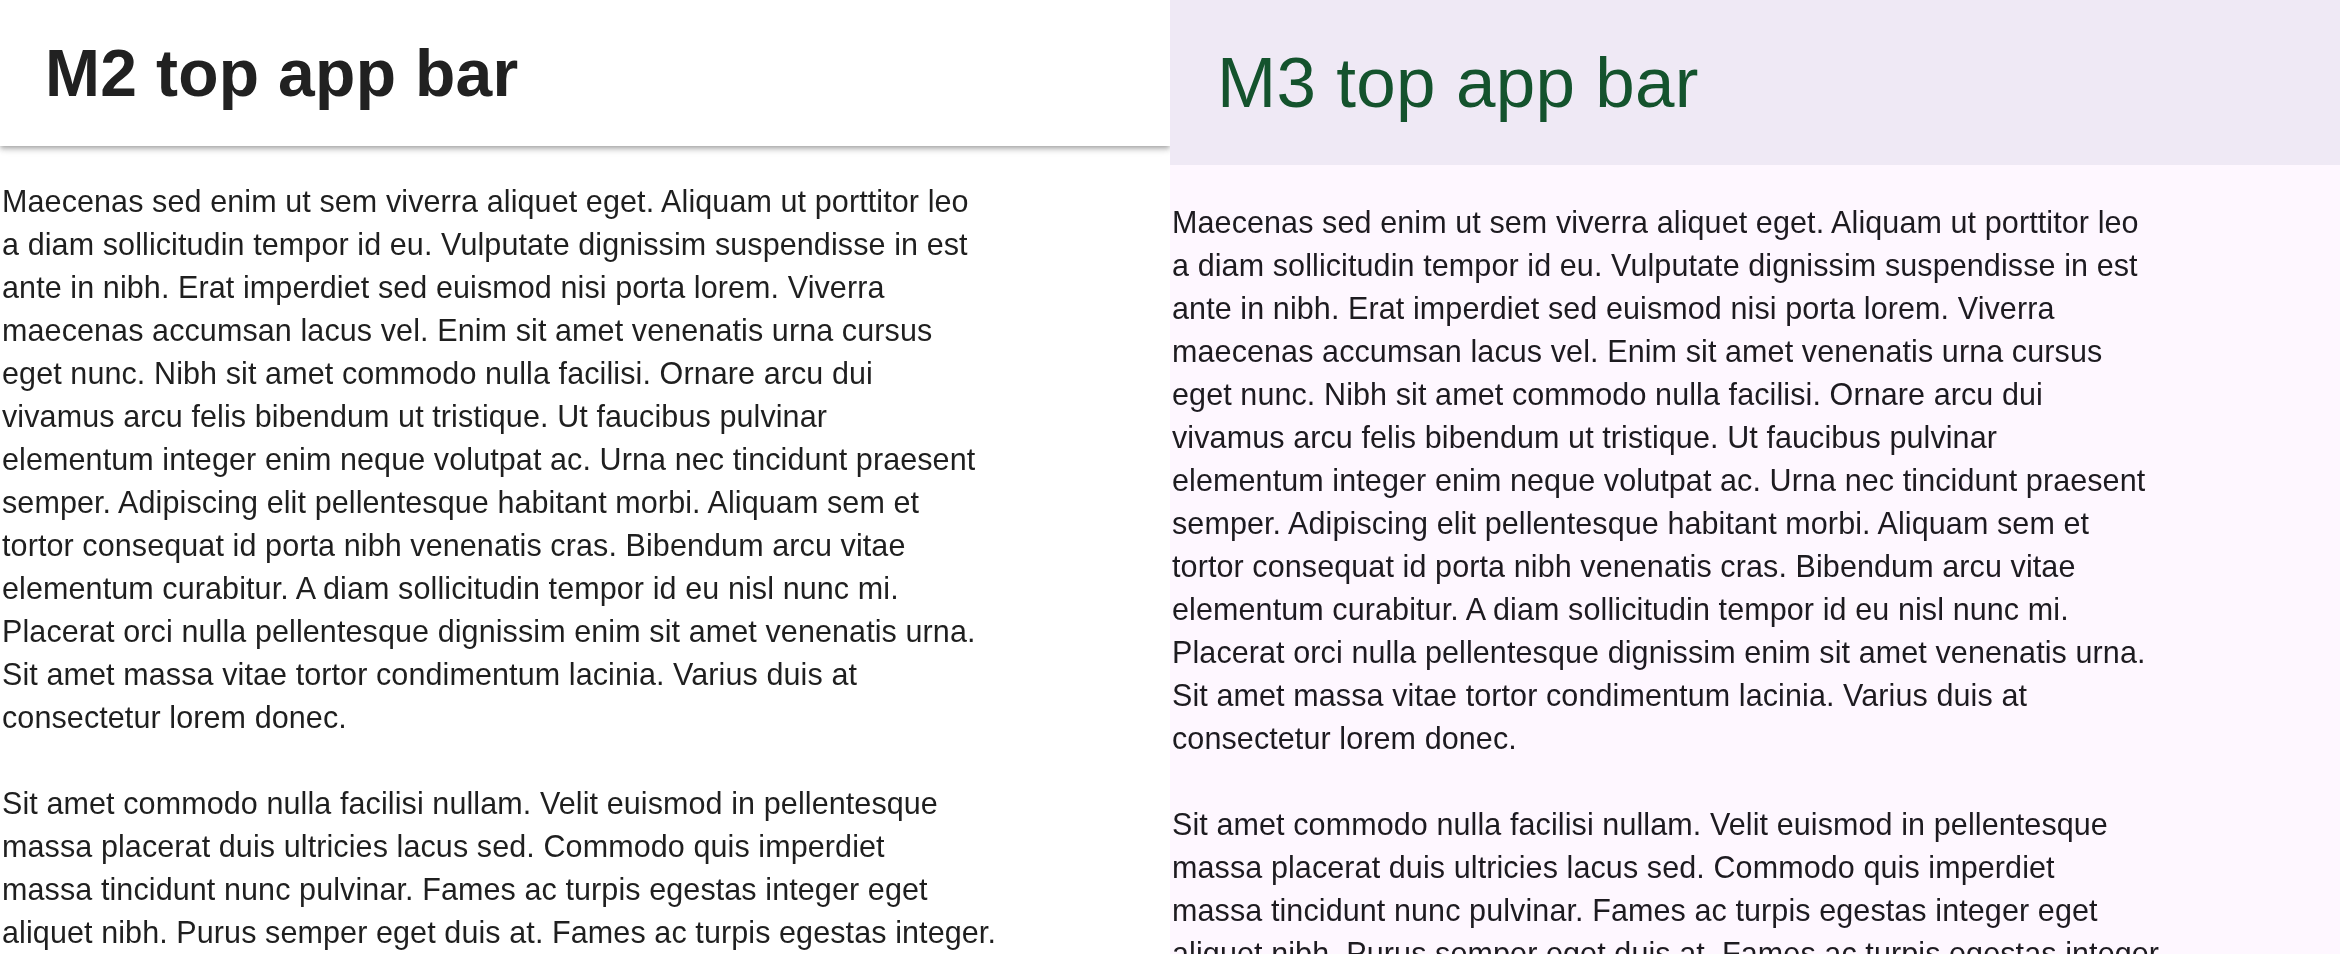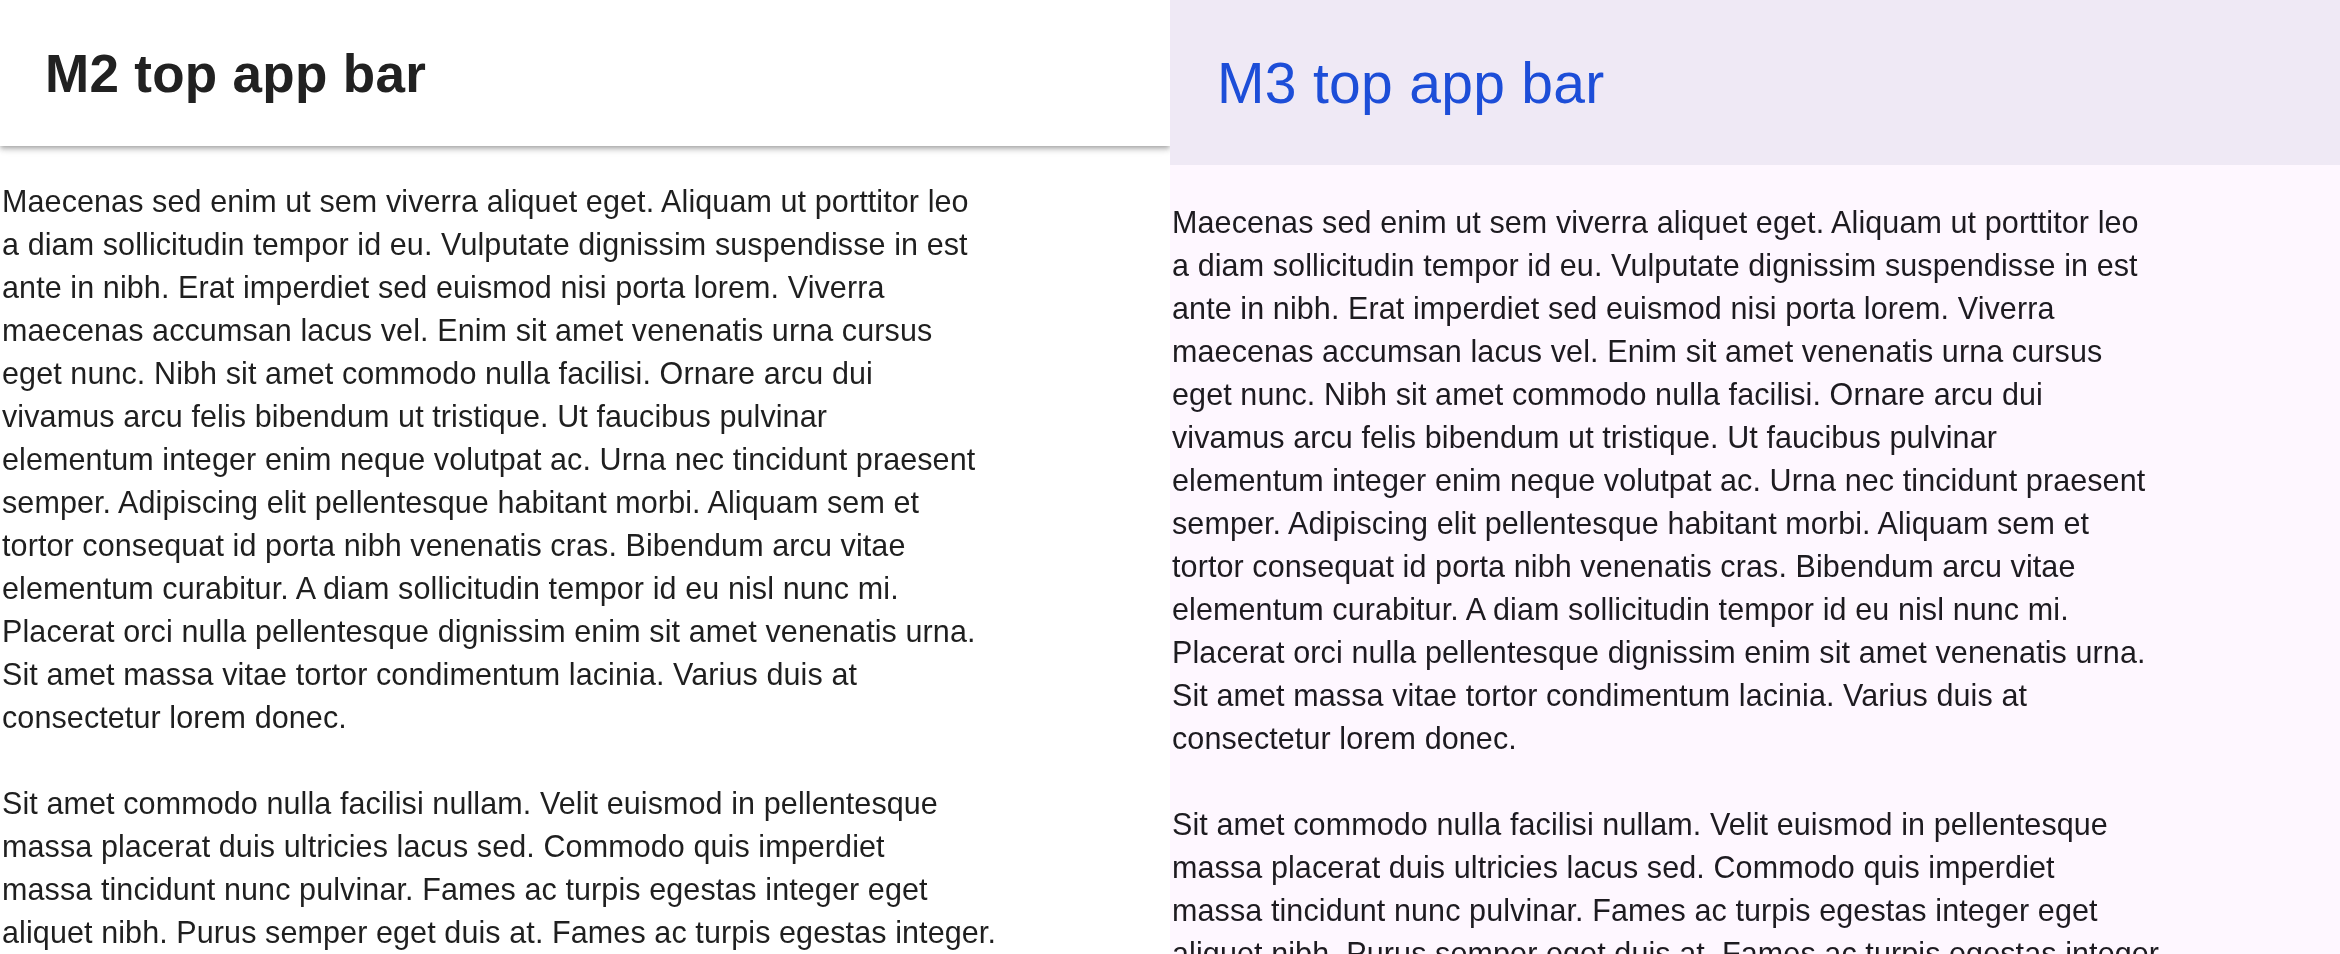--- a/index.html
+++ b/index.html
@@ -44,28 +44,28 @@
   .appbar-m3 {
     height: 165px;
     background: #efe9f5;
     padding-left: 47px;
   }
   .appbar-title {
     white-space: nowrap;
     letter-spacing: 0.3px;
   }
   .appbar-m2 .appbar-title {
-    font-size: 53px;
+    font-size: 66px;
     font-weight: 700;
     color: #212121;
   }
   .appbar-m3 .appbar-title {
-    font-size: 57px;
+    font-size: 71px;
     font-weight: 400;
-    color: #1d4ed8;
+    color: #14532d;
   }
   .body-text {
     white-space: pre-line;
     font-size: 30.5px;
     line-height: 43px;
     letter-spacing: 0.1px;
     width: 1168px;
     overflow: hidden;
   }
   .panel-m2 .body-text {

